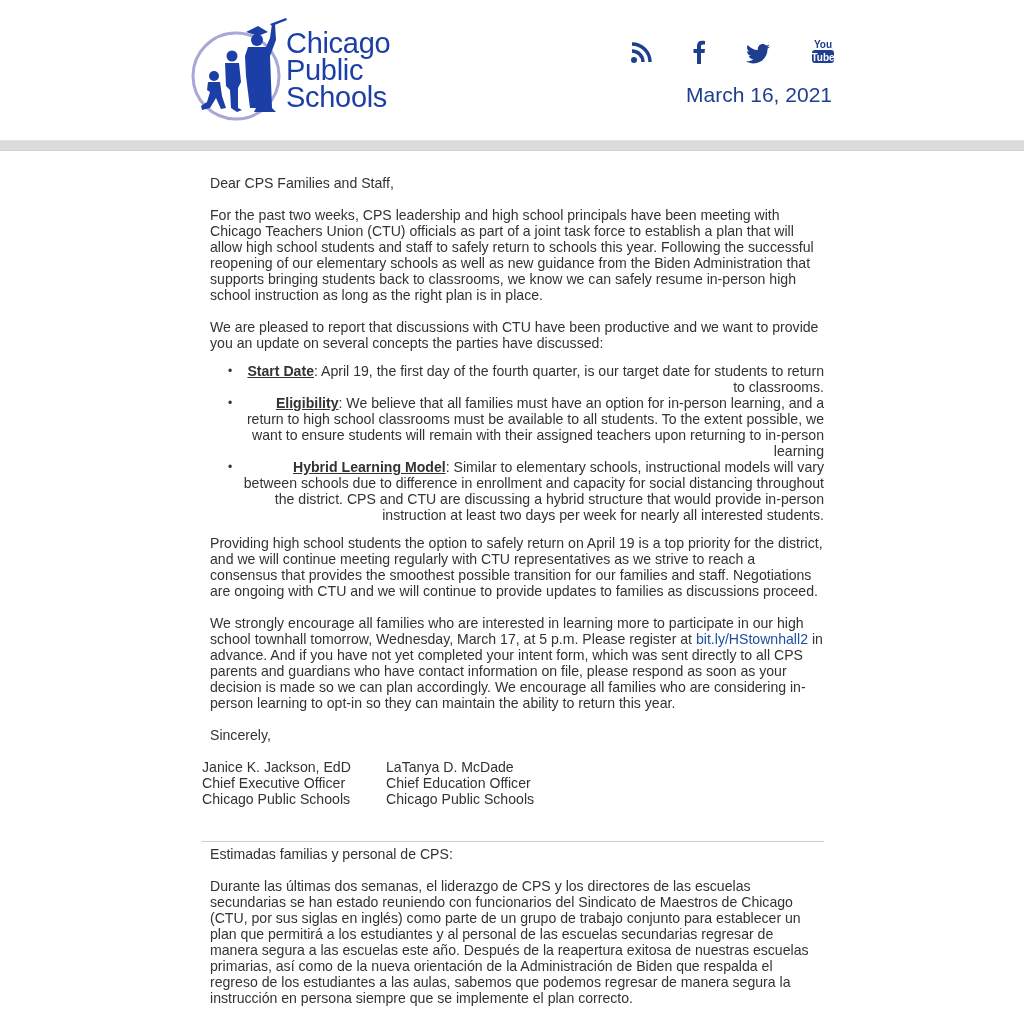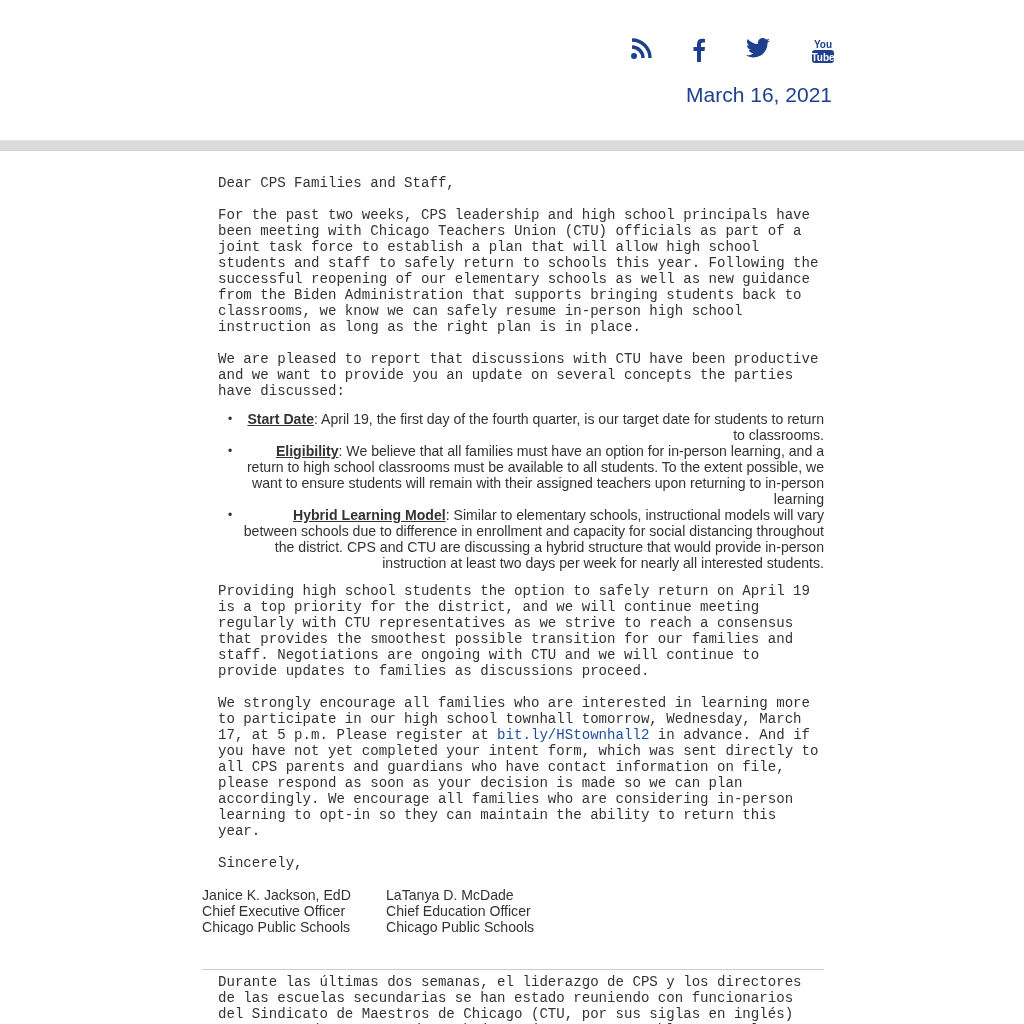--- a/index.html
+++ b/index.html
@@ -7,41 +7,62 @@
     body { font-family: "Liberation Sans", sans-serif; color: #333333; }
 
     .header { position: relative; width: 1024px; height: 140px; background: #ffffff; }
     .logo { position: absolute; left: 190px; top: 16px; width: 225px; height: 108px; }
     .logo svg { display: block; }
     .logo-text { position: absolute; left: 96px; top: 14px; font-family: "Liberation Sans", sans-serif;
                  font-size: 29px; line-height: 27px; color: #1b3fa6; letter-spacing: -0.3px; }
     .logo-text div { white-space: nowrap; }
 
     .social { position: absolute; top: 38px; left: 628px; width: 208px; height: 26px; }
-    .social .icon { position: absolute; top: 0; width: 26px; height: 26px; display: flex; align-items: flex-start; justify-content: center; cursor: pointer; }
+    .social .icon { position: absolute; top: 0; width: 26px; height: 26px; display: flex; align-items: flex-end; justify-content: center; cursor: pointer; }
     .social .icon svg { display: block; }
     .date { position: absolute; right: 192px; top: 83px; font-size: 21px; color: #1d3f8e; }
 
     .divider-bar { width: 1024px; height: 11px; background: #dcdcdc; border-top: 1px solid #e4e4e4; border-bottom: 1px solid #d2d2d2; }
 
     .content { position: absolute; left: 202px; top: 175px; width: 622px; font-size: 14.1px; line-height: 16px; color: #333333; }
-    .content p { margin: 0 0 16px 16px; font-family: Liberation Mono, monospace; }
+    .content p { margin: 0 0 16px 8px; }
     .content ul { margin: -4px 0 12px 0; padding-left: 40px; list-style: none; }
     .content li { position: relative; margin: 0; text-align: right; }
     .content li::before { content: "•"; position: absolute; left: -14px; top: 0; font-size: 12px; }
     .content li b { font-weight: bold; text-decoration: underline; }
     .content a { color: #1d4fa0; text-decoration: none; }
     .sig { display: grid; grid-template-columns: 184px 240px; row-gap: 0; margin-bottom: 24px; }
     .sig div { white-space: nowrap; }
     .hr { height: 1px; background: #cccccc; margin: 34px 0 4px 0; }
   </style>
 </head>
 <body>
 
 <div class="header">
+  <div class="logo">
+    <svg width="100" height="108" viewBox="0 0 100 108">
+      <circle cx="46" cy="60" r="43" fill="none" stroke="#a8a8d8" stroke-width="3"></circle>
+
+      <circle cx="24" cy="60" r="5" fill="#1b3fa6"></circle>
+      <path d="M18 66 L30 66 L32 80 L36 92 L31 93 L26 82 L20 92 L12 94 L11 90 L17 86 L20 76 L17 74 Z" fill="#1b3fa6"></path>
+
+      <circle cx="42" cy="40" r="5.5" fill="#1b3fa6"></circle>
+      <path d="M35 47 L49 47 L51 66 L48 72 L48 92 L52 94 L47 96 L41 92 L40 74 L36 70 Z" fill="#1b3fa6"></path>
+
+      <path d="M56 16 L68 10 L78 16 L68 20 Z" fill="#1b3fa6"></path>
+      <circle cx="67" cy="24" r="6" fill="#1b3fa6"></circle>
+      <path d="M58 31 L76 31 L80 22 L82 8 L85 8 L86 24 L80 40 L82 92 L86 96 L64 96 L66 92 L60 92 L56 60 L55 40 Z" fill="#1b3fa6"></path>
+      <path d="M80 8 L96 2 L97 4 L82 10 Z" fill="#1b3fa6"></path>
+    </svg>
+    <div class="logo-text">
+      <div>Chicago</div>
+      <div>Public</div>
+      <div>Schools</div>
+    </div>
+  </div>
 
   <div class="social">
     <a class="icon" style="left:0;">
       <svg width="22" height="22" viewBox="0 0 22 22">
         <circle cx="4" cy="18" r="3" fill="#1d3f8e"></circle>
         <path d="M2 9 A11 11 0 0 1 13 20" fill="none" stroke="#1d3f8e" stroke-width="3.4"></path>
         <path d="M2 2 A18 18 0 0 1 20 20" fill="none" stroke="#1d3f8e" stroke-width="3.4"></path>
       </svg>
     </a>
     <a class="icon" style="left:58px;">
@@ -89,14 +110,15 @@
     <div>Janice K. Jackson, EdD</div>
     <div>LaTanya D. McDade</div>
     <div>Chief Executive Officer</div>
     <div>Chief Education Officer</div>
     <div>Chicago Public Schools</div>
     <div>Chicago Public Schools</div>
   </div>
 
   <div class="hr"></div>
 
+  <p>Estimadas familias y personal de CPS:</p>
   <p>Durante las últimas dos semanas, el liderazgo de CPS y los directores de las escuelas secundarias se han estado reuniendo con funcionarios del Sindicato de Maestros de Chicago (CTU, por sus siglas en inglés) como parte de un grupo de trabajo conjunto para establecer un plan que permitirá a los estudiantes y al personal de las escuelas secundarias regresar de manera segura a las escuelas este año. Después de la reapertura exitosa de nuestras escuelas primarias, así como de la nueva orientación de la Administración de Biden que respalda el regreso de los estudiantes a las aulas, sabemos que podemos regresar de manera segura la instrucción en persona siempre que se implemente el plan correcto.</p>
 </div>
 
 </body></html>

